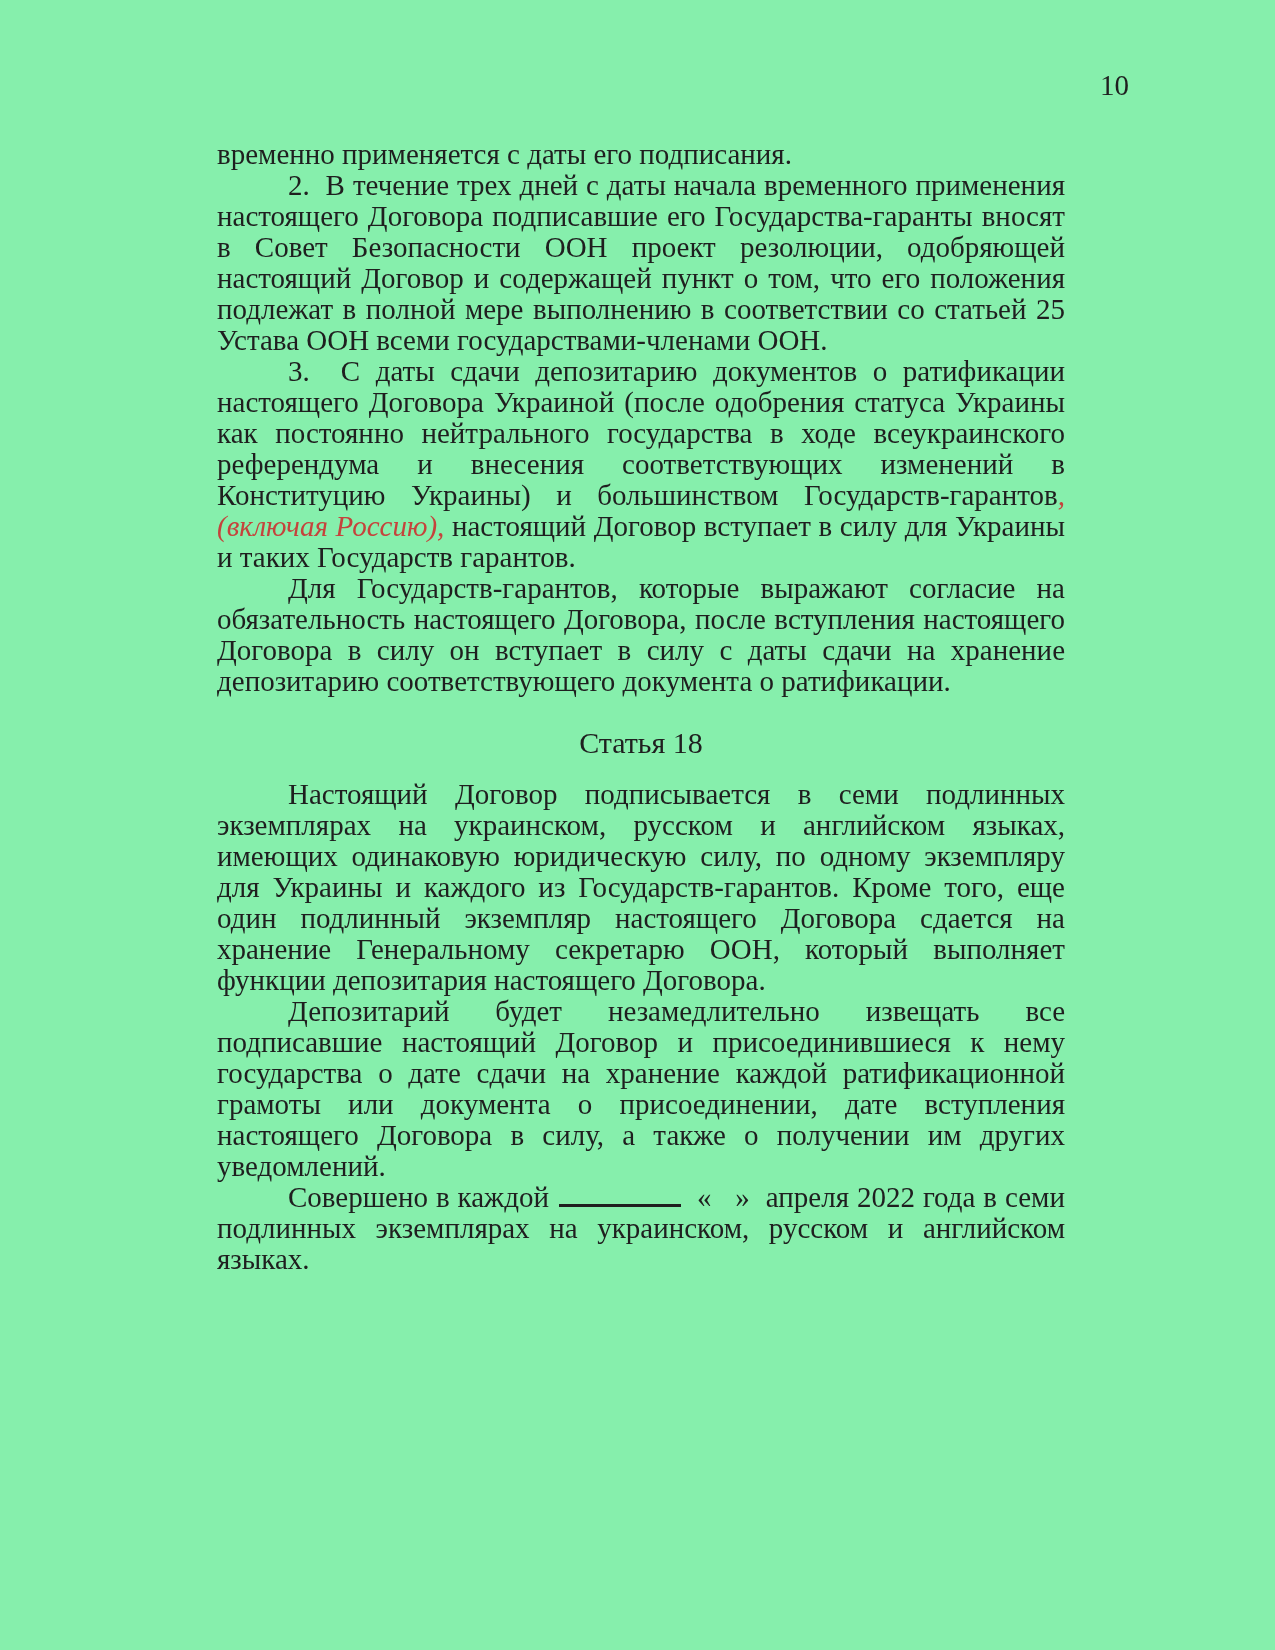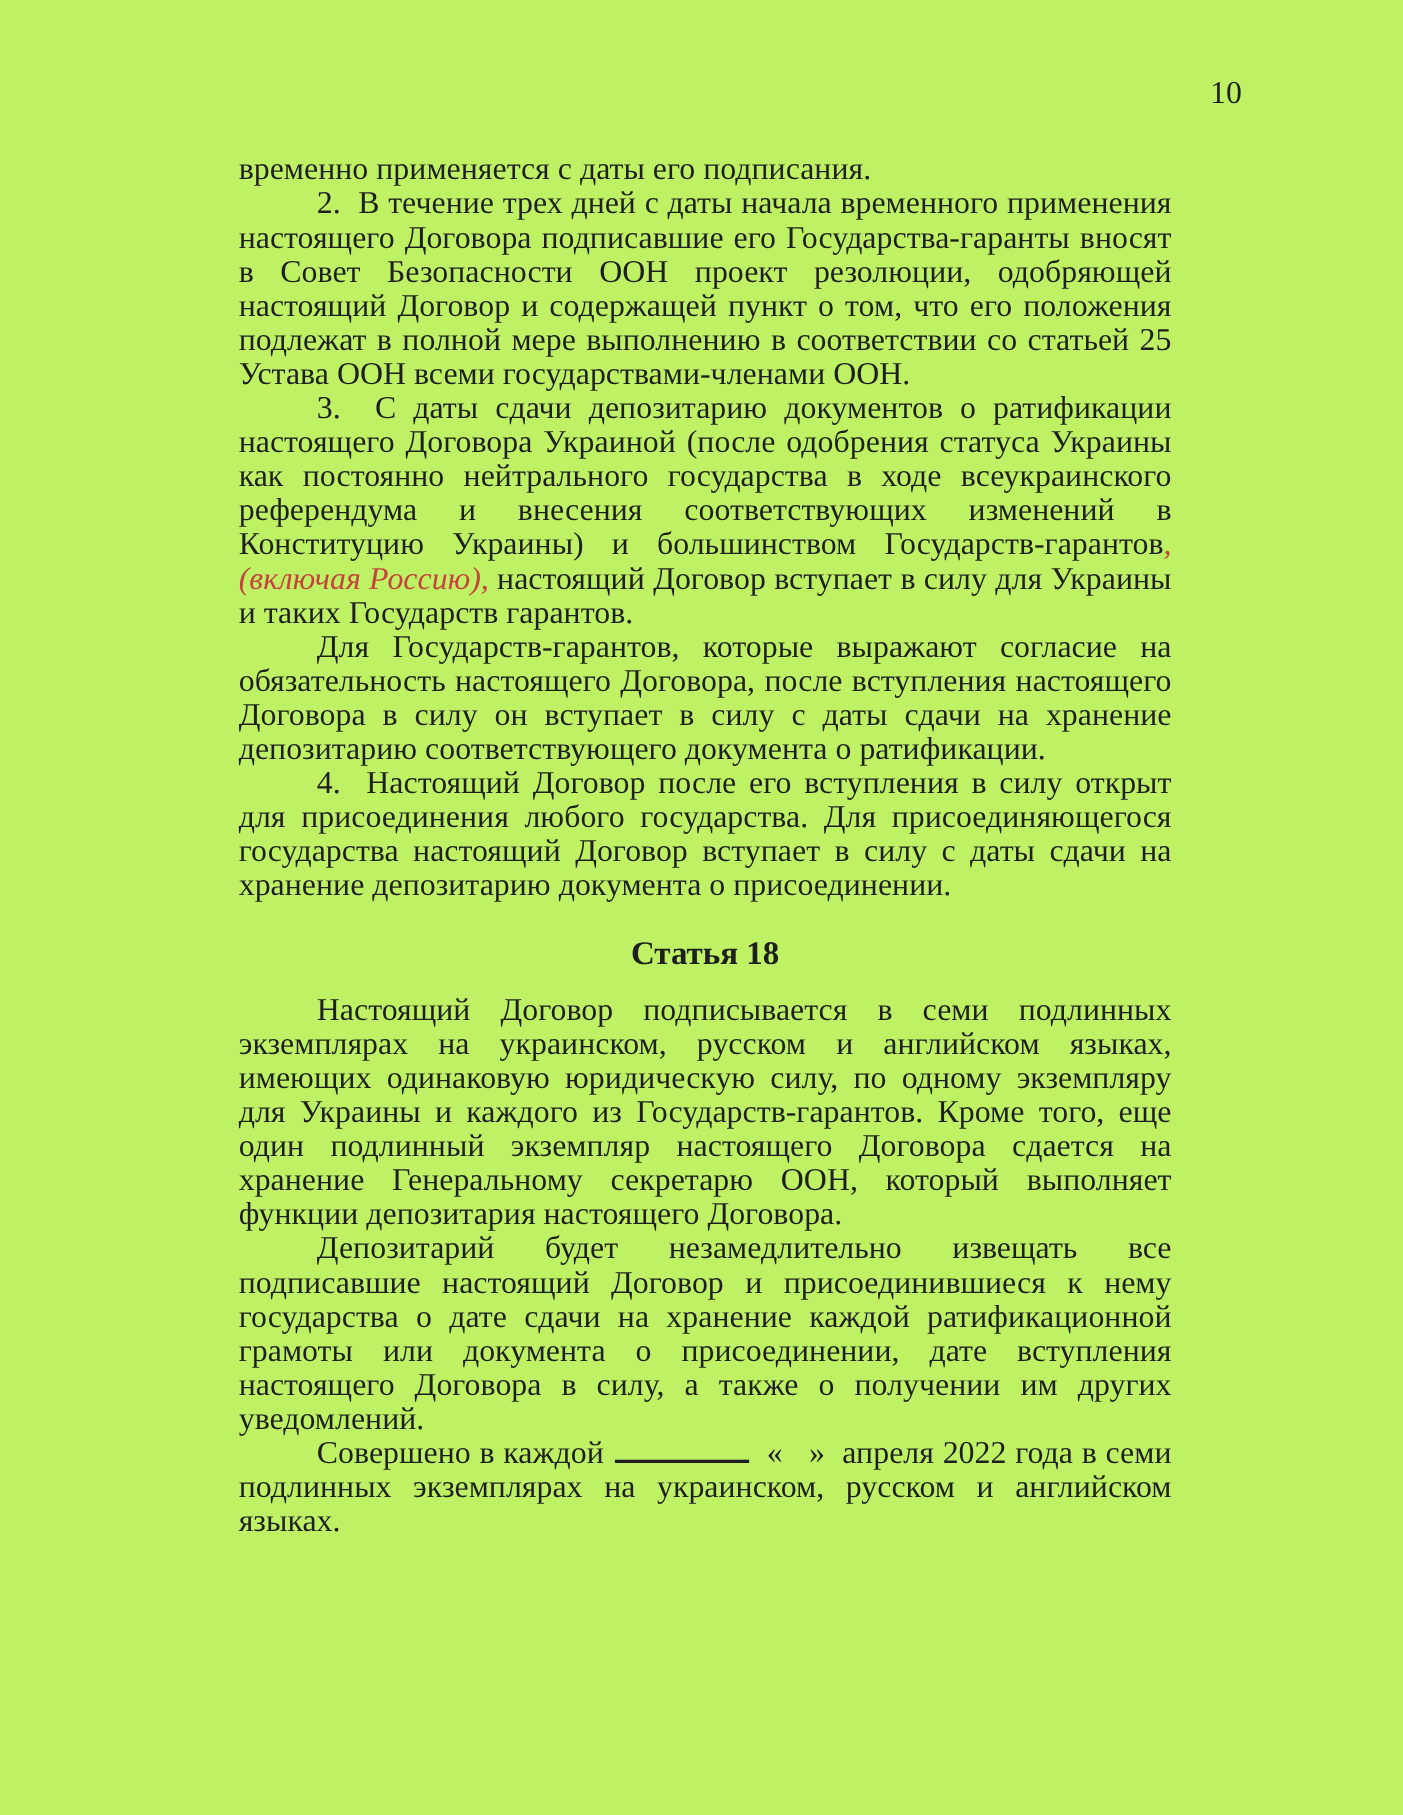--- a/index.html
+++ b/index.html
@@ -4,21 +4,21 @@
 <style>
   html, body {
     margin: 0;
     padding: 0;
     background: #ffffff;
   }
   .page {
     position: relative;
     width: 1275px;
     height: 1650px;
-    background: #bef264;
+    background: #86efac;
     font-family: "Liberation Serif", "DejaVu Serif", serif;
     color: #1f1f1f;
     overflow: hidden;
   }
   .page-number {
     position: absolute;
     top: 70px;
     right: 146px;
     font-size: 29px;
     line-height: 31px;
@@ -35,21 +35,21 @@
   .content p {
     margin: 0;
     padding: 0;
   }
   .content p.indent {
     text-indent: 71px;
   }
   h2.article-heading {
     font-size: 30px;
     line-height: 31px;
-    font-weight: bold;
+    font-weight: normal;
     text-align: center;
     text-indent: 0;
     margin: 30px 0 21px 0;
   }
   .red-note {
     font-style: italic;
   }
   .blank-line {
     display: inline-block;
     width: 122px;
@@ -69,21 +69,20 @@
   <div class="content">
 
     <p>временно применяется с даты его подписания.</p>
 
     <p class="indent">2.&nbsp;&nbsp;В течение трех дней с даты начала временного применения настоящего Договора подписавшие его Государства-гаранты вносят в Совет Безопасности ООН проект резолюции, одобряющей настоящий Договор и содержащей пункт о том, что его положения подлежат в полной мере выполнению в соответствии со статьей 25 Устава ООН всеми государствами-членами ООН.</p>
 
     <p class="indent"><span>3.&nbsp;&nbsp;С даты сдачи депозитарию документов о ратификации настоящего Договора Украиной (после одобрения статуса Украины как постоянно нейтрального государства в ходе всеукраинского референдума и внесения соответствующих изменений в Конституцию Украины) и большинством Государств-гарантов</span><span class="red-note" style="color:#c5433c;">, (включая Россию),</span><span> настоящий Договор вступает в силу для Украины и таких Государств гарантов.</span></p>
 
     <p class="indent">Для Государств-гарантов, которые выражают согласие на обязательность настоящего Договора, после вступления настоящего Договора в силу он вступает в силу с даты сдачи на хранение депозитарию соответствующего документа о ратификации.</p>
 
-    <p class="indent">4.&nbsp;&nbsp;Настоящий Договор после его вступления в силу открыт для присоединения любого государства. Для присоединяющегося государства настоящий Договор вступает в силу с даты сдачи на хранение депозитарию документа о присоединении.</p>
 
     <h2 class="article-heading">Статья 18</h2>
 
     <p class="indent">Настоящий Договор подписывается в семи подлинных экземплярах на украинском, русском и английском языках, имеющих одинаковую юридическую силу, по одному экземпляру для Украины и каждого из Государств-гарантов. Кроме того, еще один подлинный экземпляр настоящего Договора сдается на хранение Генеральному секретарю ООН, который выполняет функции депозитария настоящего Договора.</p>
 
     <p class="indent">Депозитарий будет незамедлительно извещать все подписавшие настоящий Договор и присоединившиеся к нему государства о дате сдачи на хранение каждой ратификационной грамоты или документа о присоединении, дате вступления настоящего Договора в силу, а также о получении им других уведомлений.</p>
 
     <p class="indent"><span>Совершено в каждой</span><span class="blank-line"></span><span>«&nbsp;&nbsp;&nbsp;»&nbsp;&nbsp;апреля 2022 года в семи подлинных экземплярах на украинском, русском и английском языках.</span></p>
 
   </div>

